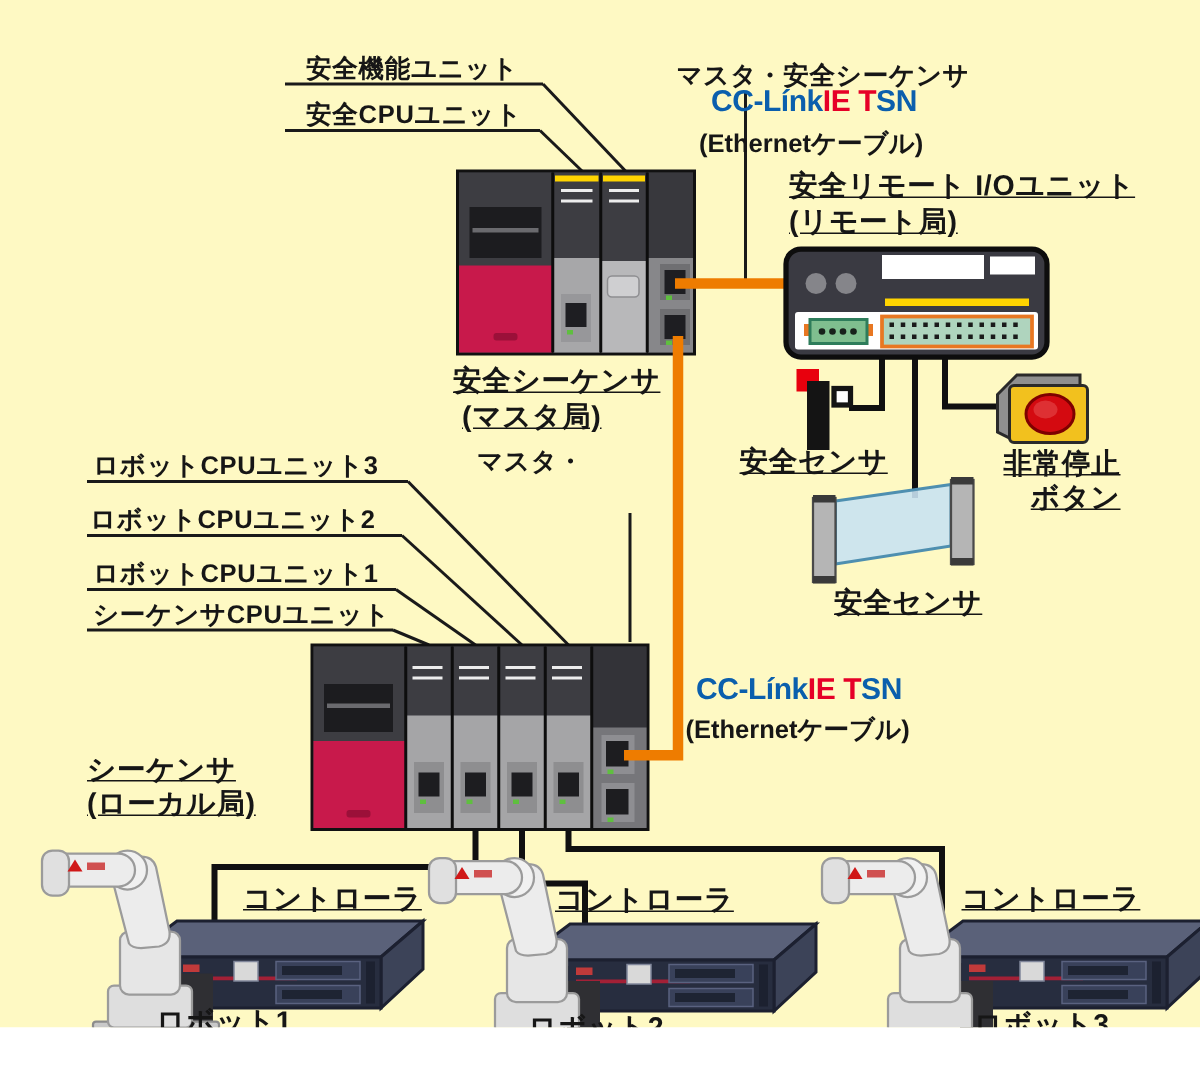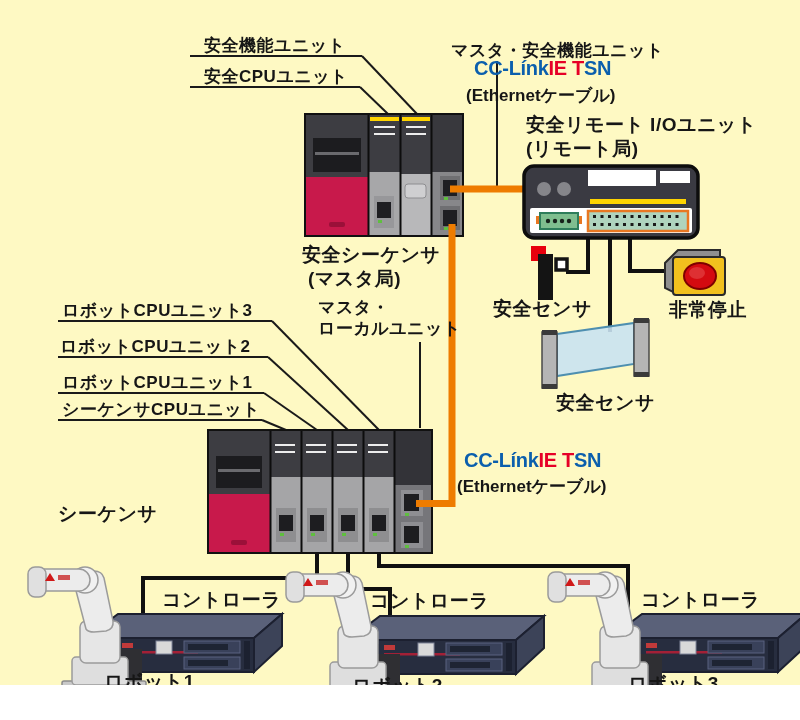--- a/index.html
+++ b/index.html
@@ -1,19 +1,19 @@
 <!DOCTYPE html>
 <html><head>
 <meta charset="utf-8">
 <style>
   html,body{margin:0;padding:0;background:#fff;}
   #canvas{position:relative;width:800px;height:685px;background:#fef9c3;overflow:hidden;
           font-family:"Liberation Sans","DejaVu Sans",sans-serif;}
   .lbl{position:absolute;font-size:17px;font-weight:600;color:#161616;white-space:nowrap;letter-spacing:.5px;line-height:21px;}
-  .dev{position:absolute;font-size:19px;font-weight:600;color:#161616;white-space:nowrap;letter-spacing:.5px;line-height:23px;}
+  .dev{position:absolute;font-size:19px;font-weight:600;color:#161616;white-space:nowrap;letter-spacing:.5px;line-height:23px;text-decoration:underline;}
   .logo{position:absolute;font-size:20px;font-weight:800;white-space:nowrap;letter-spacing:-.3px;}
   .logo .b{color:#0B5FAD}
   .logo .r{color:#E60027}
   .eth{position:absolute;font-size:17px;font-weight:600;color:#161616;white-space:nowrap;}
   .tr{text-align:left}
   .tc{text-align:right}
   svg{position:absolute;left:0;top:0;}
 </style>
 </head>
 <body>
@@ -258,55 +258,56 @@
   <use href="#controller-def" x="346" y="612"></use>
   <use href="#controller-def" x="608" y="610"></use>
 
   <use href="#robot-def" x="28" y="563"></use>
   <use href="#robot-def" x="286" y="568"></use>
   <use href="#robot-def" x="548" y="568"></use>
 </svg>
 
 <div class="lbl" style="left:204px;top:35px">安全機能ユニット</div>
 <div class="lbl" style="left:204px;top:66px">安全CPUユニット</div>
-<div class="lbl" style="left:451px;top:40px">マスタ・安全機能ユニット</div>
+<div class="lbl" style="left:451px;top:40px">マスタ・安全シーケンサ</div>
 
 <div class="logo" style="left:474px;top:57px"><span class="b">CC-Línk</span><span class="r">IE T</span><span class="b">SN</span></div>
 <div class="eth" style="left:466px;top:84px">(Ethernetケーブル)</div>
 
 <div class="dev" style="left:526px;top:113px">安全リモート I/Oユニット</div>
 <div class="dev" style="left:526px;top:137px">(リモート局)</div>
 
 <div class="dev" style="left:302px;top:243px">安全シーケンサ</div>
 <div class="dev" style="left:308px;top:267px">(マスタ局)</div>
 
 <div class="lbl" style="left:62px;top:300px">ロボットCPUユニット3</div>
 <div class="lbl" style="left:60px;top:336px">ロボットCPUユニット2</div>
 <div class="lbl" style="left:62px;top:372px">ロボットCPUユニット1</div>
 <div class="lbl" style="left:62px;top:399px">シーケンサCPUユニット</div>
 
 <div class="lbl tr" style="left:318px;top:297px;width:122px">
   <div>マスタ・</div>
-  <div>ローカルユニット</div>
 </div>
 
 <div class="dev" style="left:493px;top:297px">安全センサ</div>
 <div class="dev tc" style="left:643px;top:298px;width:104px">
   <div>非常停止</div>
+  <div>ボタン</div>
 </div>
 <div class="dev" style="left:556px;top:391px">安全センサ</div>
 
 <div class="logo" style="left:464px;top:449px"><span class="b">CC-Línk</span><span class="r">IE T</span><span class="b">SN</span></div>
 <div class="eth" style="left:457px;top:475px">(Ethernetケーブル)</div>
 
 <div class="dev tr" style="left:58px;top:502px;width:148px">
   <div>シーケンサ</div>
+  <div>(ローカル局)</div>
 </div>
 
 <div class="dev" style="left:162px;top:588px">コントローラ</div>
 <div class="dev" style="left:370px;top:589px">コントローラ</div>
 <div class="dev" style="left:641px;top:588px">コントローラ</div>
 
 <div class="dev" style="left:104px;top:670px">ロボット1</div>
 <div class="dev" style="left:352px;top:674px">ロボット2</div>
-<div class="dev" style="left:628px;top:672px">ロボット3</div>
+<div class="dev" style="left:649px;top:672px">ロボット3</div>
 
 </div>
 
 </body></html>

